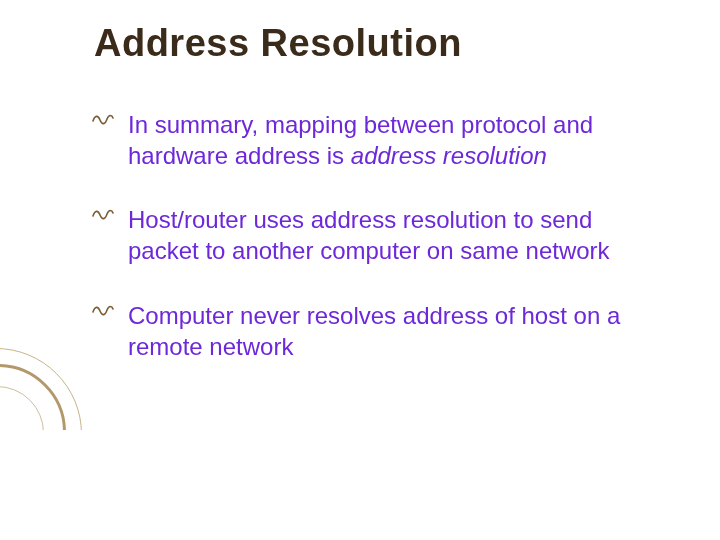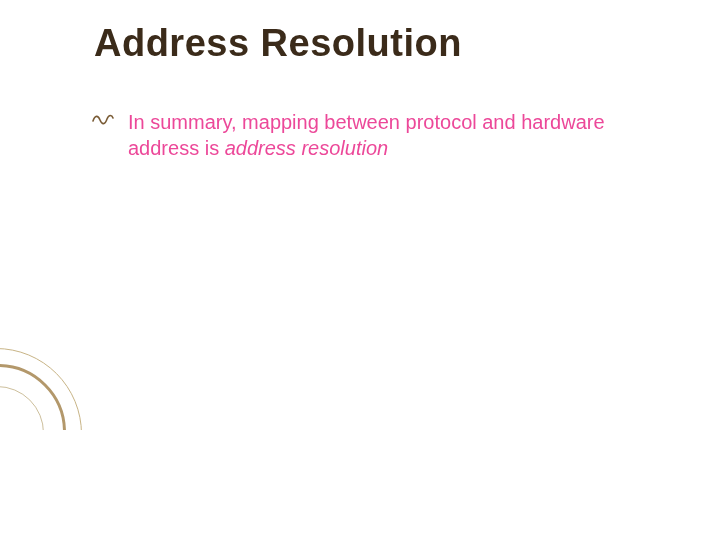--- a/index.html
+++ b/index.html
@@ -44,23 +44,23 @@
     margin-left: -8px;
     margin-top: 2px;
     color: #7a5c36;
   }
   .bullet svg {
     width: 22px;
     height: 14px;
     display: block;
   }
   .text {
-    font-size: 20px;
+    font-size: 24px;
     line-height: 1.28;
-    color: #ec4899;
+    color: #6d28d9;
   }
   .text em {
     font-style: italic;
   }
   .corner {
     position: absolute;
     left: 0;
     bottom: 0;
     width: 95px;
     height: 95px;
@@ -103,21 +103,41 @@
       <span class="bullet">
         <svg viewBox="0 0 22 14">
             <path d="M1 9 C3 3, 6 3, 8 8 C10 13, 13 13, 15 7 C17 2, 20 3, 21 6" fill="none" stroke="#7a5c36" stroke-width="1.6" stroke-linecap="round"></path>
           </svg>
       </span>
       <span class="text">
         <span>In summary, mapping between protocol and hardware address is </span><em>address resolution</em><span></span>
       </span>
     </div>
 
+    <div class="item">
+      <span class="bullet">
+        <svg viewBox="0 0 22 14">
+            <path d="M1 9 C3 3, 6 3, 8 8 C10 13, 13 13, 15 7 C17 2, 20 3, 21 6" fill="none" stroke="#7a5c36" stroke-width="1.6" stroke-linecap="round"></path>
+          </svg>
+      </span>
+      <span class="text">
+        <span>Host/router uses address resolution to send packet to another computer on same network</span><em></em><span></span>
+      </span>
+    </div>
 
+    <div class="item">
+      <span class="bullet">
+        <svg viewBox="0 0 22 14">
+            <path d="M1 9 C3 3, 6 3, 8 8 C10 13, 13 13, 15 7 C17 2, 20 3, 21 6" fill="none" stroke="#7a5c36" stroke-width="1.6" stroke-linecap="round"></path>
+          </svg>
+      </span>
+      <span class="text">
+        <span>Computer never resolves address of host on a remote network</span><em></em><span></span>
+      </span>
+    </div>
 
   </div>
 
   <div class="corner">
     <div class="ring r1"></div>
     <div class="ring r2"></div>
     <div class="ring r3"></div>
   </div>
 
 </div>

